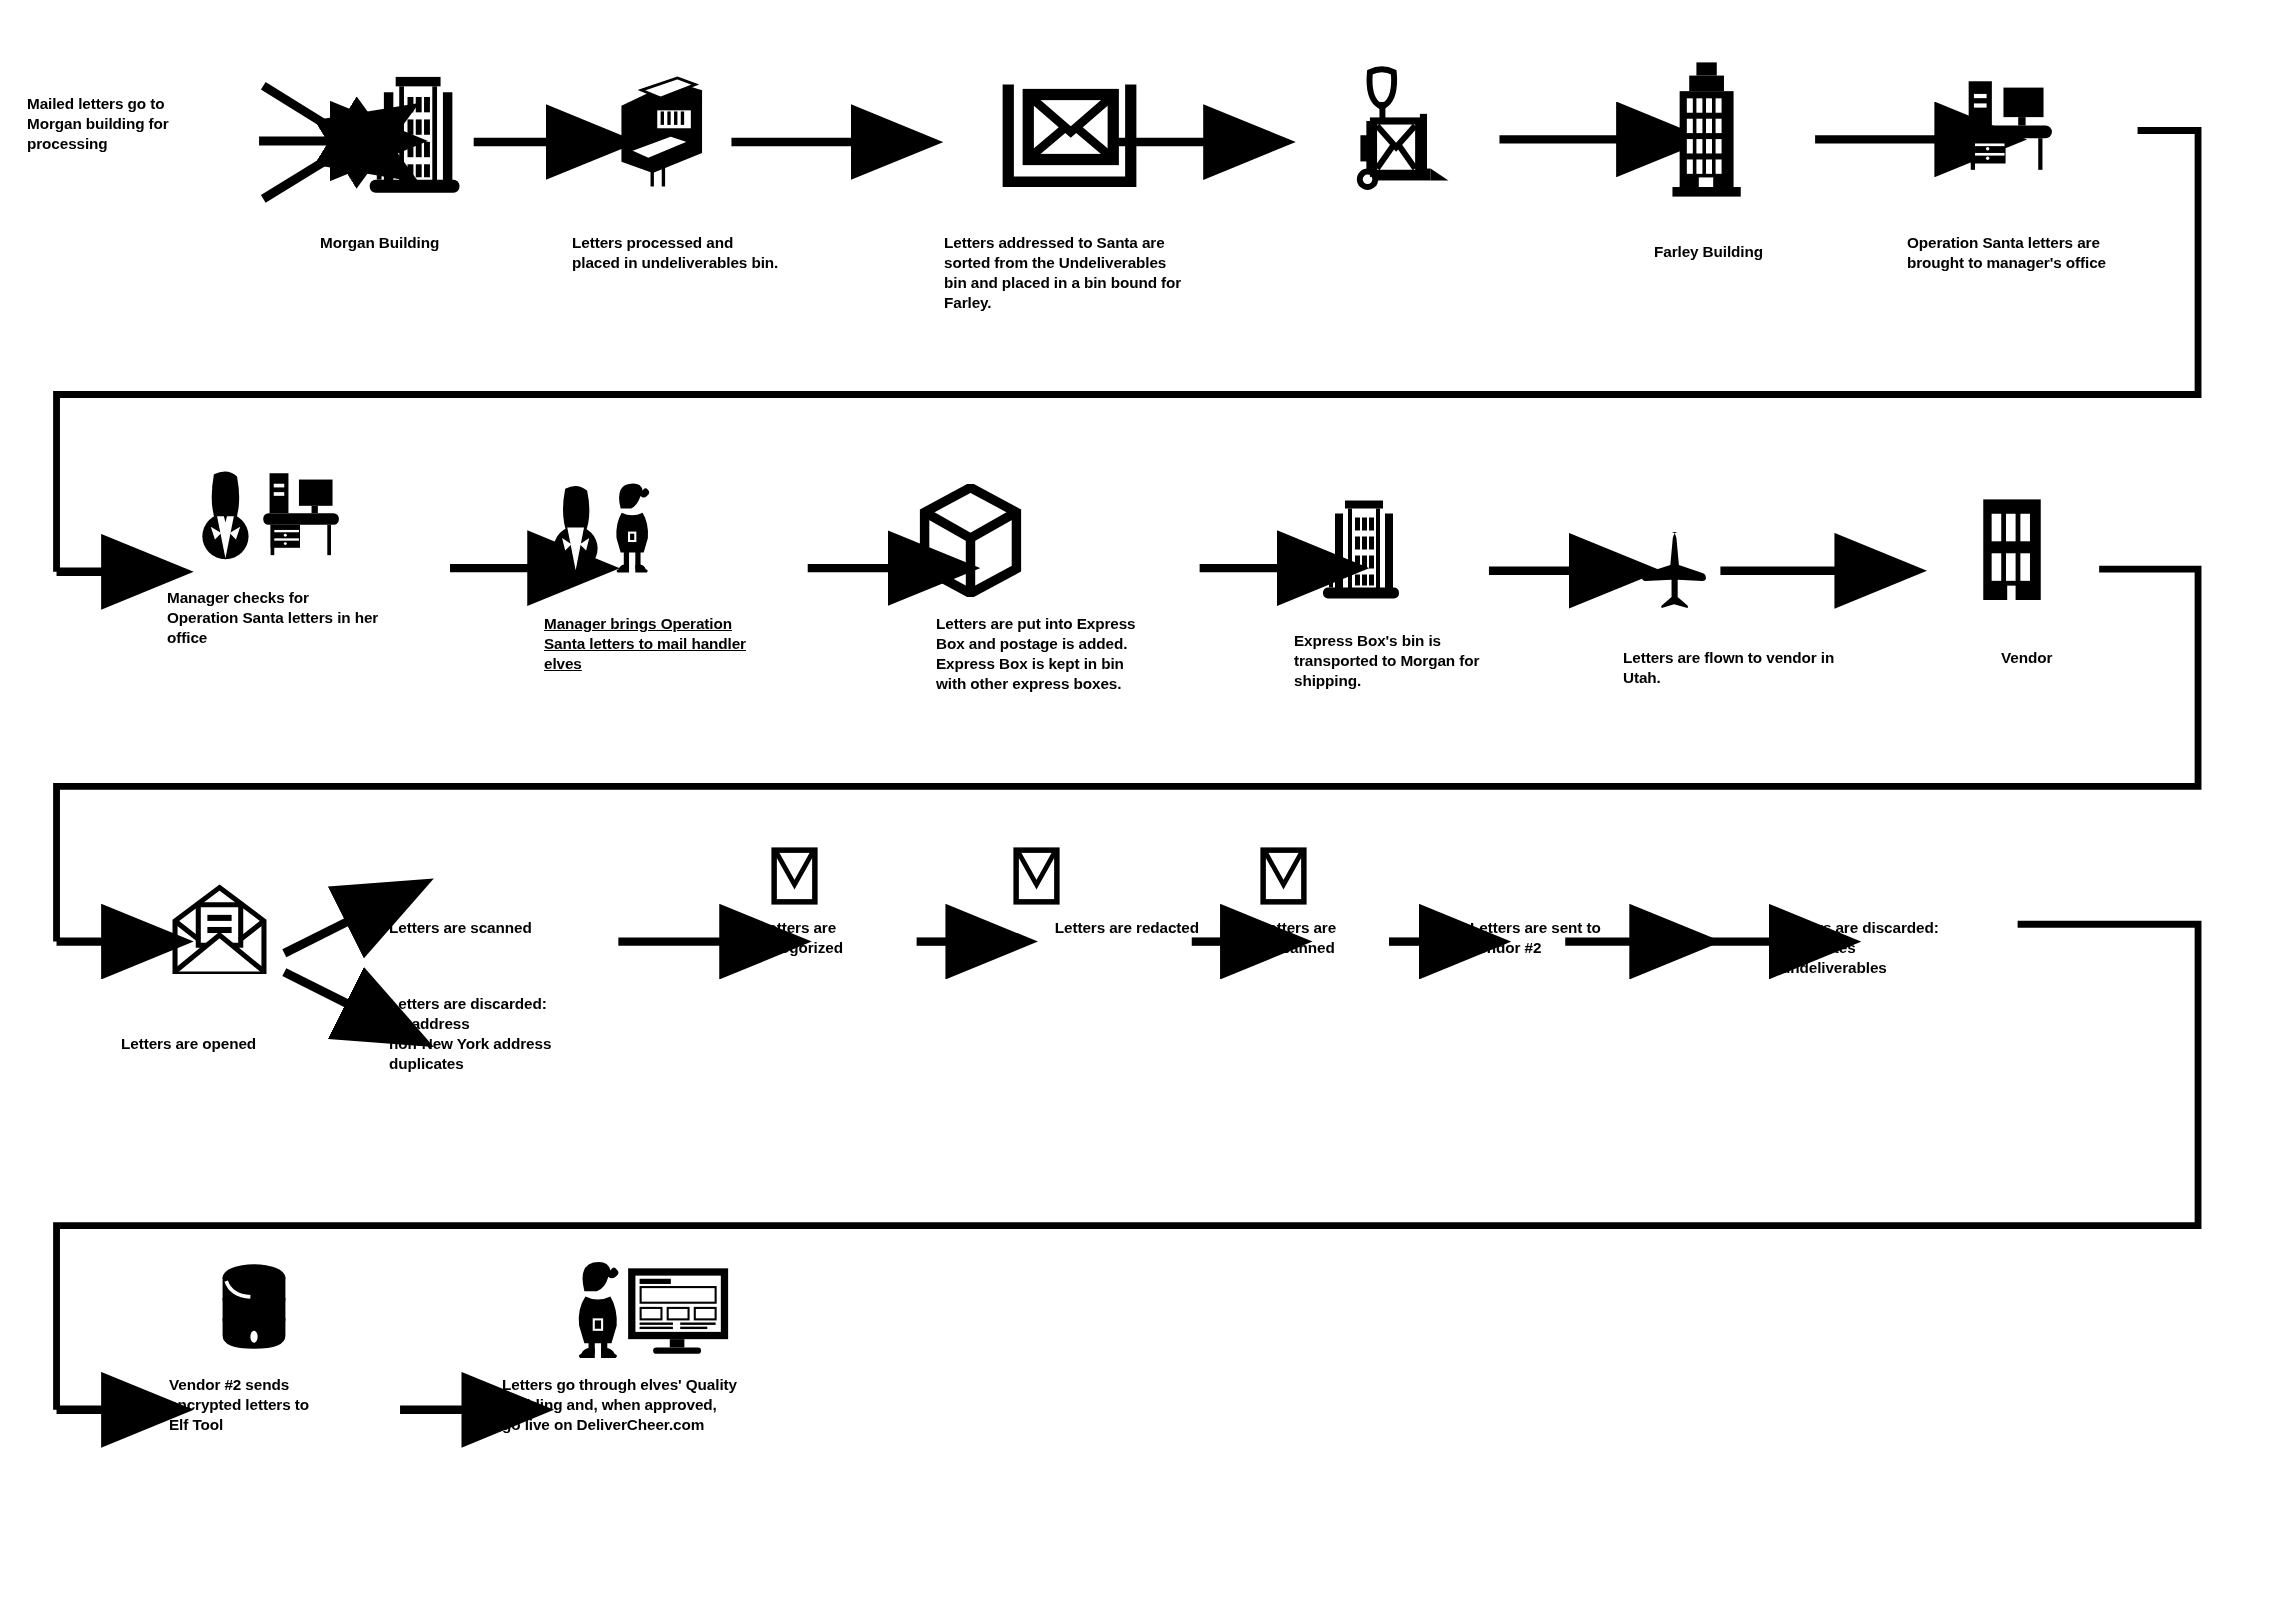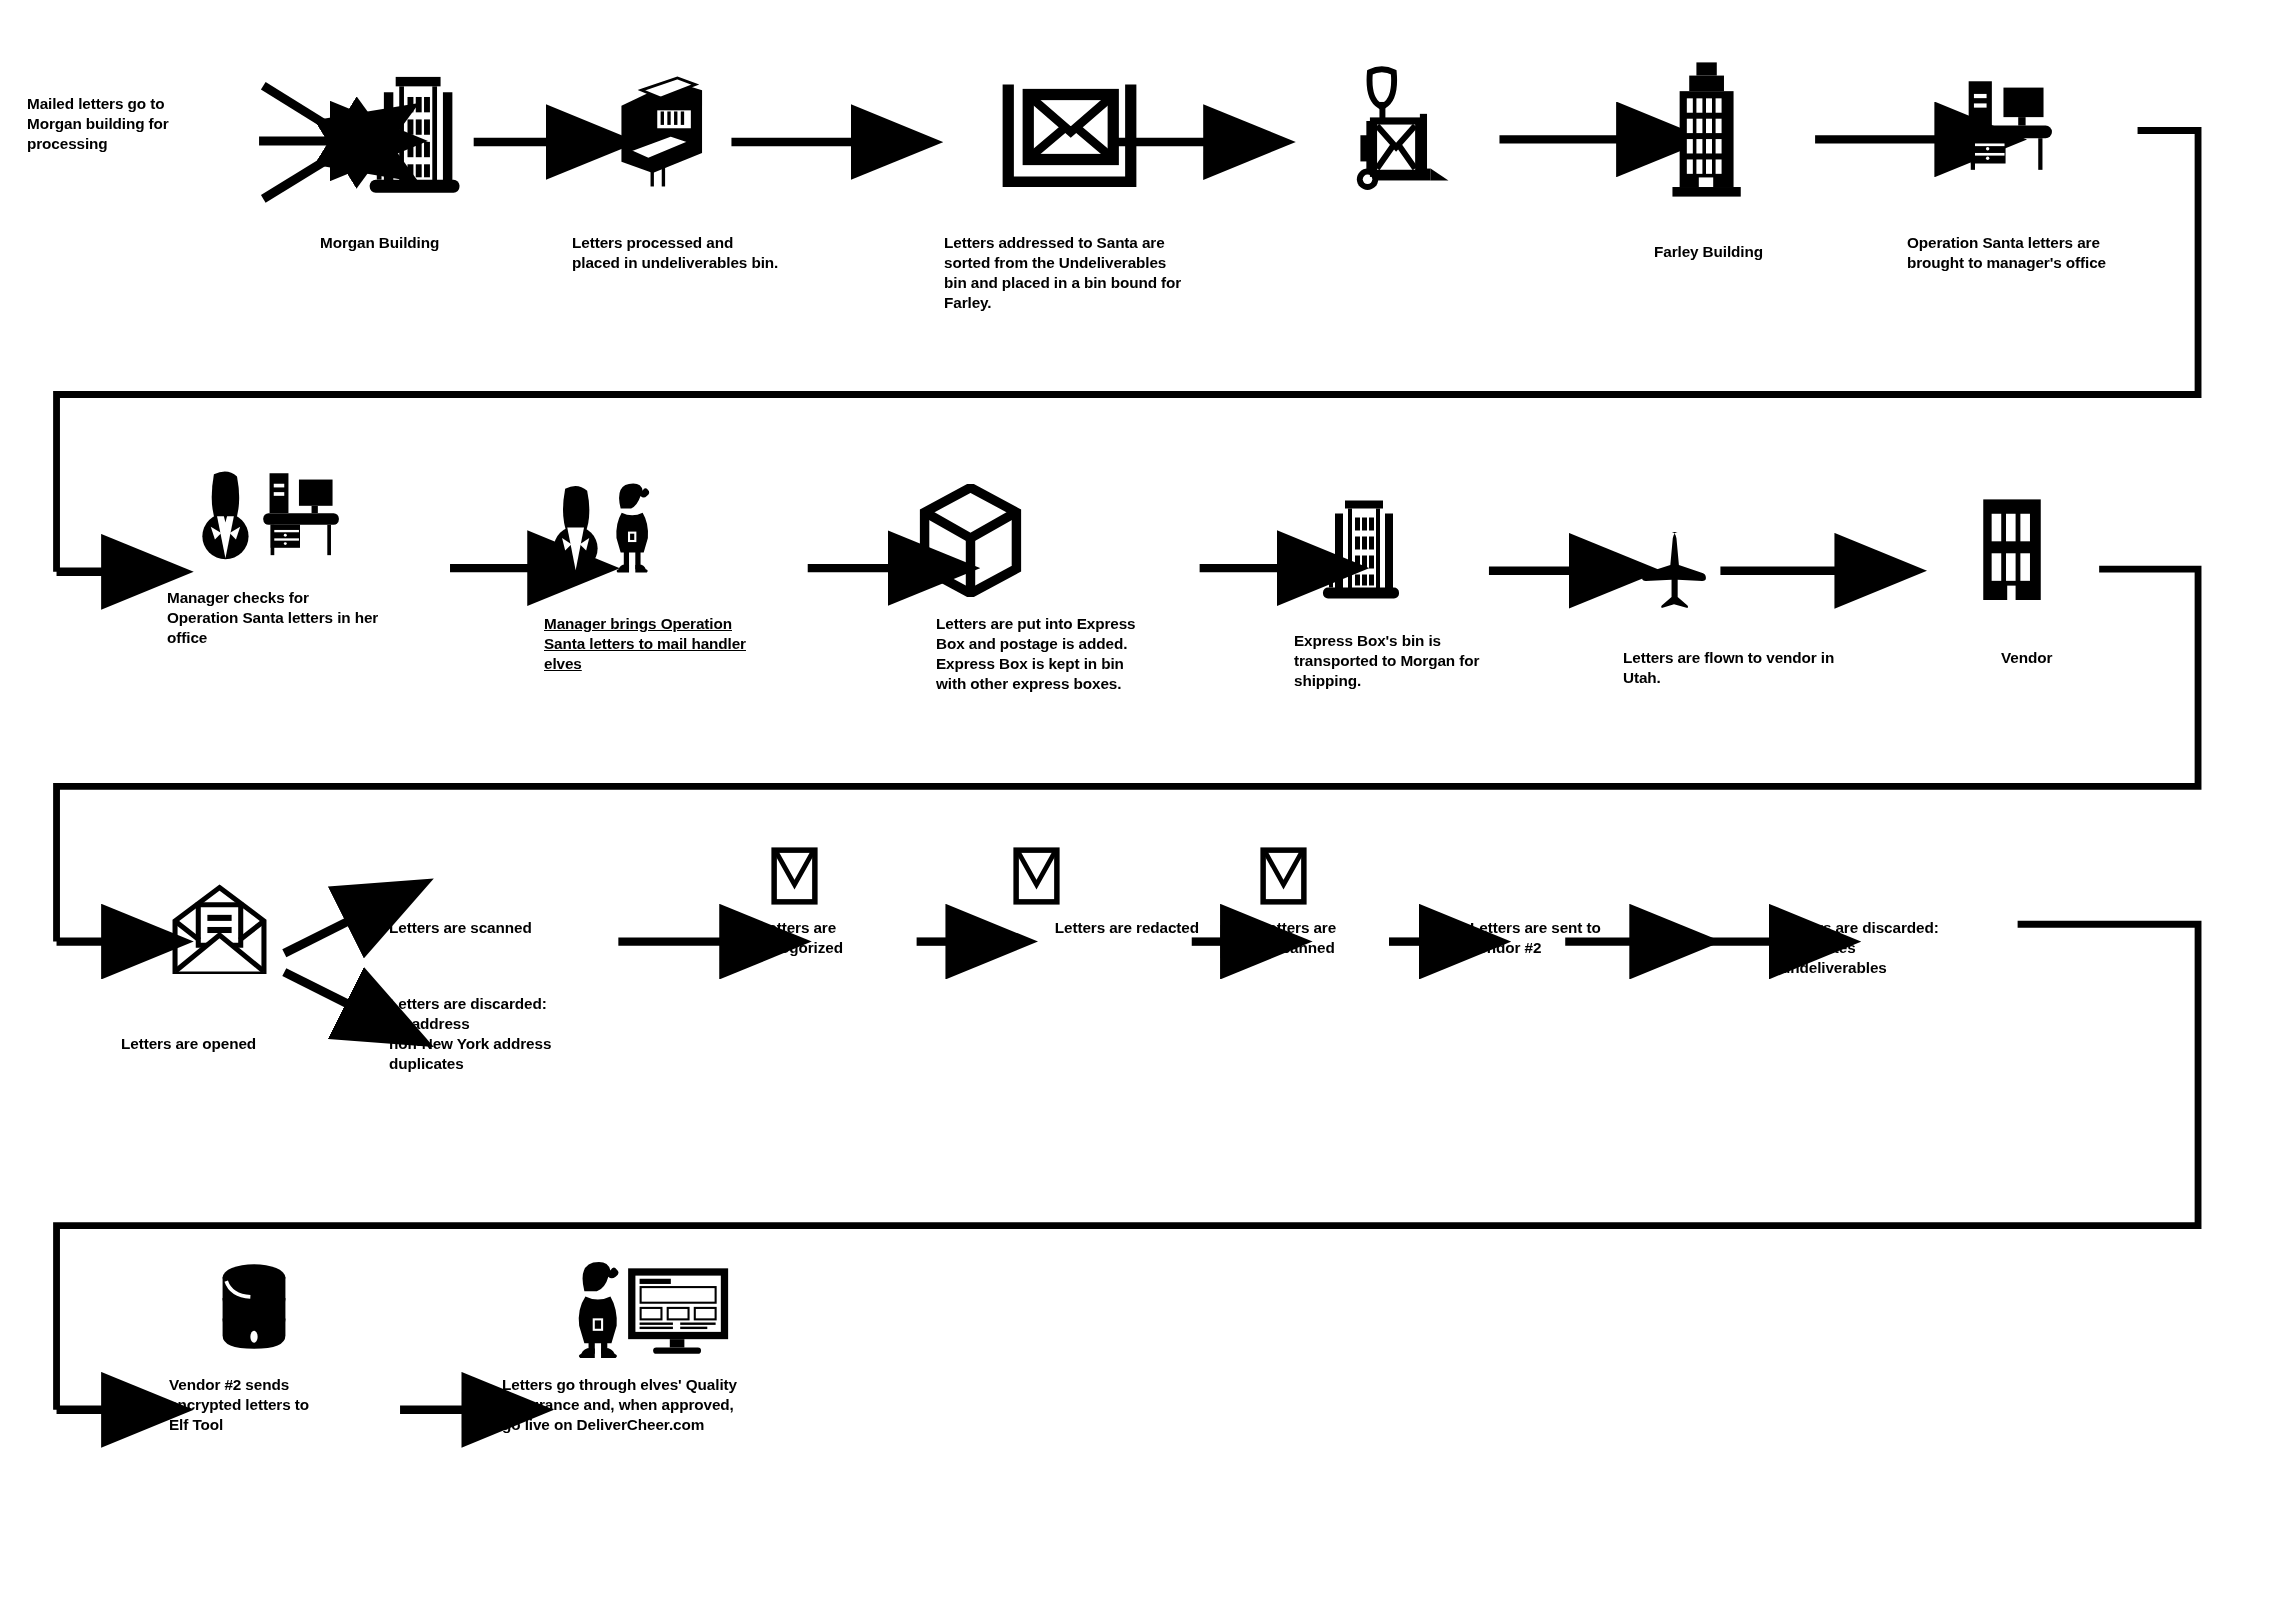--- a/index.html
+++ b/index.html
@@ -425,17 +425,17 @@
   <div class="lbl" style="left:1470px;top:918px;width:174px;">Letters are sent to
 vendor #2</div>
   <div class="lbl" style="left:1781px;top:918px;width:226px;">Letters are discarded:
 duplicates
 undeliverables</div>
 
   <div class="lbl" style="left:169px;top:1375px;width:231px;">Vendor #2 sends
 encrypted letters to
 Elf Tool</div>
   <div class="lbl" style="left:502px;top:1375px;width:368px;">Letters go through elves' Quality
-Assurance and, when approved,
+Building and, when approved,
 go live on DeliverCheer.com</div>
 
 </div>
 
 
 </body></html>

